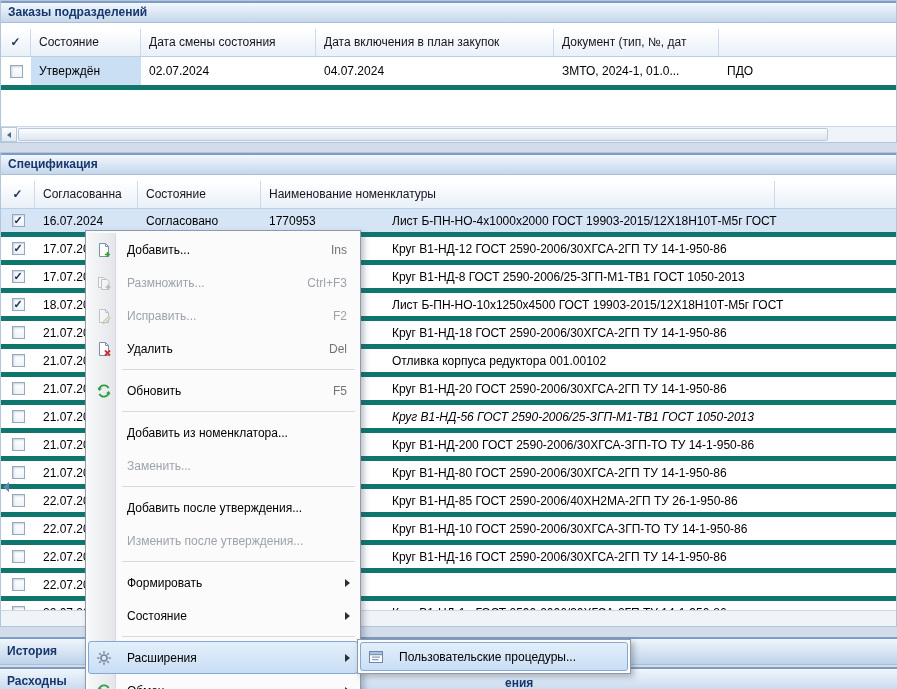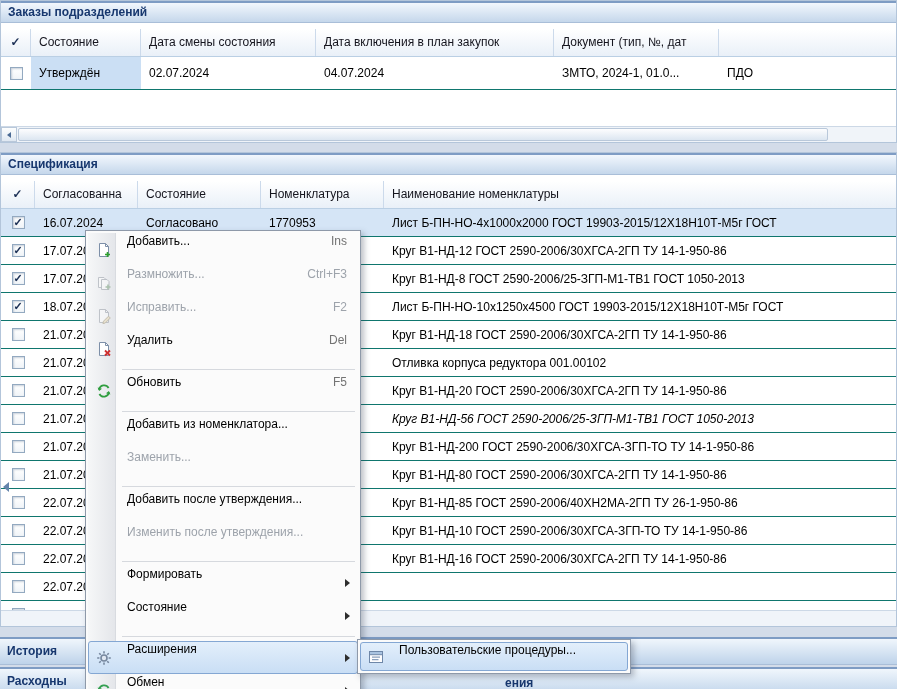--- a/index.html
+++ b/index.html
@@ -11,21 +11,21 @@
   #orders-panel{top:0;height:143px}
   #spec-panel{top:152px;height:475px}
   .phead{flex:0 0 22px;background:linear-gradient(#f2f7fd,#c5d7eb);border-top:2px solid #7e9cc4;border-bottom:1px solid #a9bed8;color:#17376e;font-weight:bold;line-height:19px;padding-left:7px;white-space:nowrap}
   .pgap{flex:0 0 6px;background:#fff}
 
   
   .ghead{display:flex;flex:0 0 28px;background:linear-gradient(#ffffff,#e9f0f8);border-bottom:1px solid #bacfe4;overflow:hidden}
   .ghc{flex:0 0 auto;border-right:1px solid #ccdaeb;line-height:27px;padding-left:8px;white-space:nowrap;overflow:hidden;color:#15151e}
   .ghc.chk{text-align:center;padding-left:0;font-weight:bold;color:#1c3055}
   .gbody{flex:1 1 auto;overflow:hidden;background:#fff}
-  .grow{display:flex;border-bottom:1px solid #0f766e;background:#fff;overflow:hidden}
+  .grow{display:flex;border-bottom:5px solid #0f766e;background:#fff;overflow:hidden}
   #orders-panel .grow{height:33px}
   #spec-panel .grow{height:28px}
   .grow.sel{background:#d5e5f6}
   .gc{flex:0 0 auto;white-space:nowrap;overflow:hidden;padding-left:8px;display:flex;align-items:center}
   .gc.chk{justify-content:center;padding-left:0}
   .gc.selcell{background:#cbdff4}
   .cbx{display:inline-block;width:13px;height:13px;border:1px solid #93a9c0;background:linear-gradient(#fff,#f0f4f8);box-shadow:inset 1px 1px 2px rgba(100,120,150,.35);font-size:11px;line-height:11px;text-align:center;color:#1c3055;font-weight:bold}
 
   
   .hscroll{flex:0 0 16px;background:#f0f4f9;border-top:1px solid #ccd8e6;position:relative}
@@ -41,21 +41,21 @@
   .bbar{position:absolute;left:0;width:897px;height:28px;background:linear-gradient(#f0f6fc,#bed3ea);border-top:2px solid #7e9cc4;border-bottom:1px solid #a9bed8;color:#17376e;font-weight:bold;line-height:24px;padding-left:7px;z-index:4}
   #history-bar{top:637px}
   #second-bar{top:667px;height:30px}
   #second-bar .tail{position:absolute;left:505px;top:2px;line-height:24px}
 
   
   .menu{position:absolute;background:#fbfbfb;border:1px solid #8e99a9;box-shadow:3px 3px 6px rgba(60,70,90,.35);padding:2px;z-index:20}
   #context-menu{left:85px;top:230px;width:276px}
   #ext-submenu{left:357px;top:639px;width:274px;z-index:30}
   .mgutter{position:absolute;left:2px;top:2px;bottom:2px;width:28px;background:linear-gradient(90deg,#f6f7f8,#e4e6ea);border-right:1px solid #d8dbe0}
-  .mi{position:relative;z-index:1;display:flex;align-items:flex-start;height:33px;padding:0 10px 0 38px;border:1px solid transparent;border-radius:3px;color:#000}
+  .mi{position:relative;z-index:1;display:flex;align-items:center;height:33px;padding:0 10px 0 38px;border:1px solid transparent;border-radius:3px;color:#000}
   #ext-submenu .mi{height:29px}
   .mi .lab{flex:1 1 auto;white-space:nowrap}
   .mi .sc{margin-left:18px;white-space:nowrap;color:#737373}
   .mi.dis,.mi.dis .sc{color:#9da3ab}
   .mi.hl{background:linear-gradient(#e3effb,#c9def5);border-color:#84a7d3}
   .msep{height:9px;position:relative;z-index:1}
   .msep:after{content:"";position:absolute;left:34px;right:3px;top:4px;border-top:1px solid #d6d9de}
   .micon{position:absolute;left:7px;top:50%;margin-top:-8px;width:16px;height:16px}
   .micon svg{width:16px;height:16px;display:block}
   .mi.dis .micon{opacity:.45;filter:grayscale(60%)}
@@ -101,21 +101,20 @@
 
   <section class="panel" id="spec-panel">
     <div class="phead">
       <span>Спецификация</span>
     </div>
     <div class="pgap"></div>
     <div class="ghead" id="spec-ghead">
         <div class="ghc chk" style="width: 34px;">✓</div>
         <div class="ghc" style="width: 103px;">Согласованна</div>
         <div class="ghc" style="width: 123px;">Состояние</div>
-        <div class="ghc" style="width: 123px;">Номенклатура</div>
         <div class="ghc" style="width: 514px;">Наименование номенклатуры</div>
       </div>
     <div class="gbody" id="spec-gbody">
         <div class="grow sel">
           <div class="gc chk" style="width: 34px;">
             <span class="cbx">✓</span>
           </div>
           <div class="gc" style="width: 103px;">16.07.2024</div>
           <div class="gc" style="width: 123px;">Согласовано</div>
           <div class="gc" style="width: 123px;">1770953</div>

